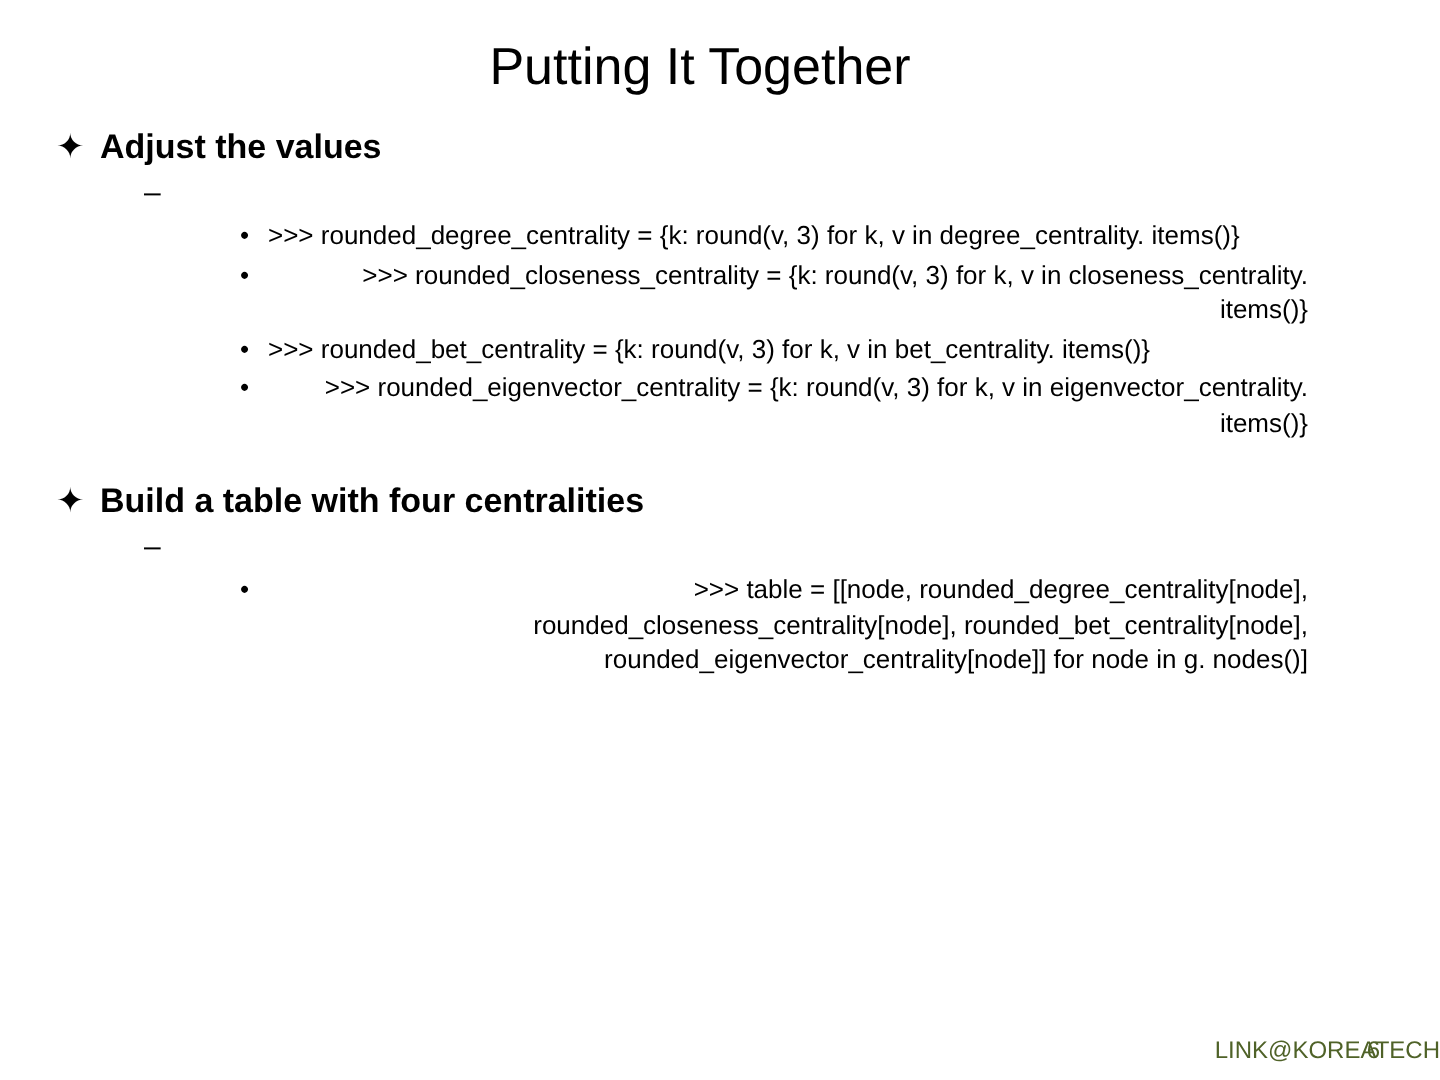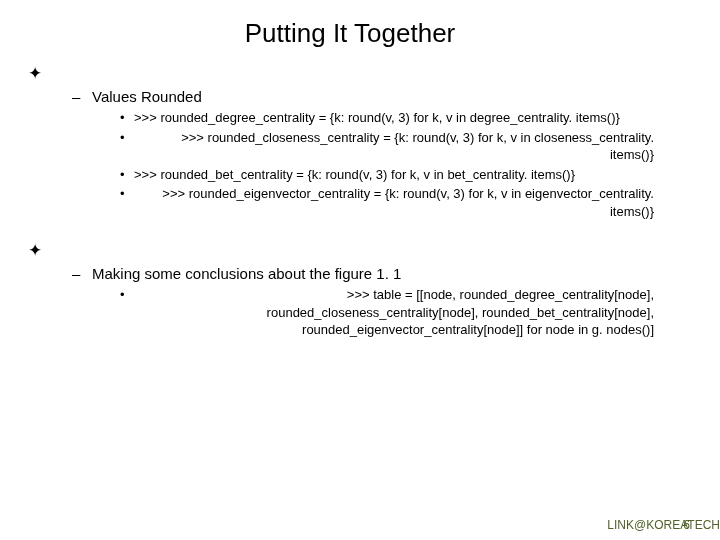--- a/index.html
+++ b/index.html
@@ -19,24 +19,24 @@
   .footer .num { position: absolute; right: 30px; }
 </style>
 </head>
 <body>
 
 <div class="slide">
   <div class="title">Putting It Together</div>
 
   <div class="lvl1">
     <span class="b">✦</span>
+    <span>Adjust the values</span>
   </div>
   <div class="lvl2">
     <span class="b">–</span>
-    <span>Values Rounded</span>
   </div>
   <div class="lvl3">
     <span class="b">•</span>
     <span class="t">&gt;&gt;&gt; rounded_degree_centrality = {k: round(v, 3) for k, v in degree_centrality. items()}</span>
   </div>
   <div class="lvl3">
     <span class="b">•</span>
     <span class="t">&gt;&gt;&gt; rounded_closeness_centrality = {k: round(v, 3) for k, v in closeness_centrality. items()}</span>
   </div>
   <div class="lvl3">
@@ -45,24 +45,24 @@
   </div>
   <div class="lvl3">
     <span class="b">•</span>
     <span class="t">&gt;&gt;&gt; rounded_eigenvector_centrality = {k: round(v, 3) for k, v in eigenvector_centrality. items()}</span>
   </div>
 
   <div class="gap"></div>
 
   <div class="lvl1">
     <span class="b">✦</span>
+    <span>Build a table with four centralities</span>
   </div>
   <div class="lvl2">
     <span class="b">–</span>
-    <span>Making some conclusions about the figure 1. 1</span>
   </div>
   <div class="lvl3">
     <span class="b">•</span>
     <span class="t">&gt;&gt;&gt; table = [[node, rounded_degree_centrality[node], rounded_closeness_centrality[node], rounded_bet_centrality[node], rounded_eigenvector_centrality[node]] for node in g. nodes()]</span>
   </div>
 
   <div class="footer">
     <span class="center">LINK@KOREATECH</span>
     <span class="num">6</span>
   </div>

